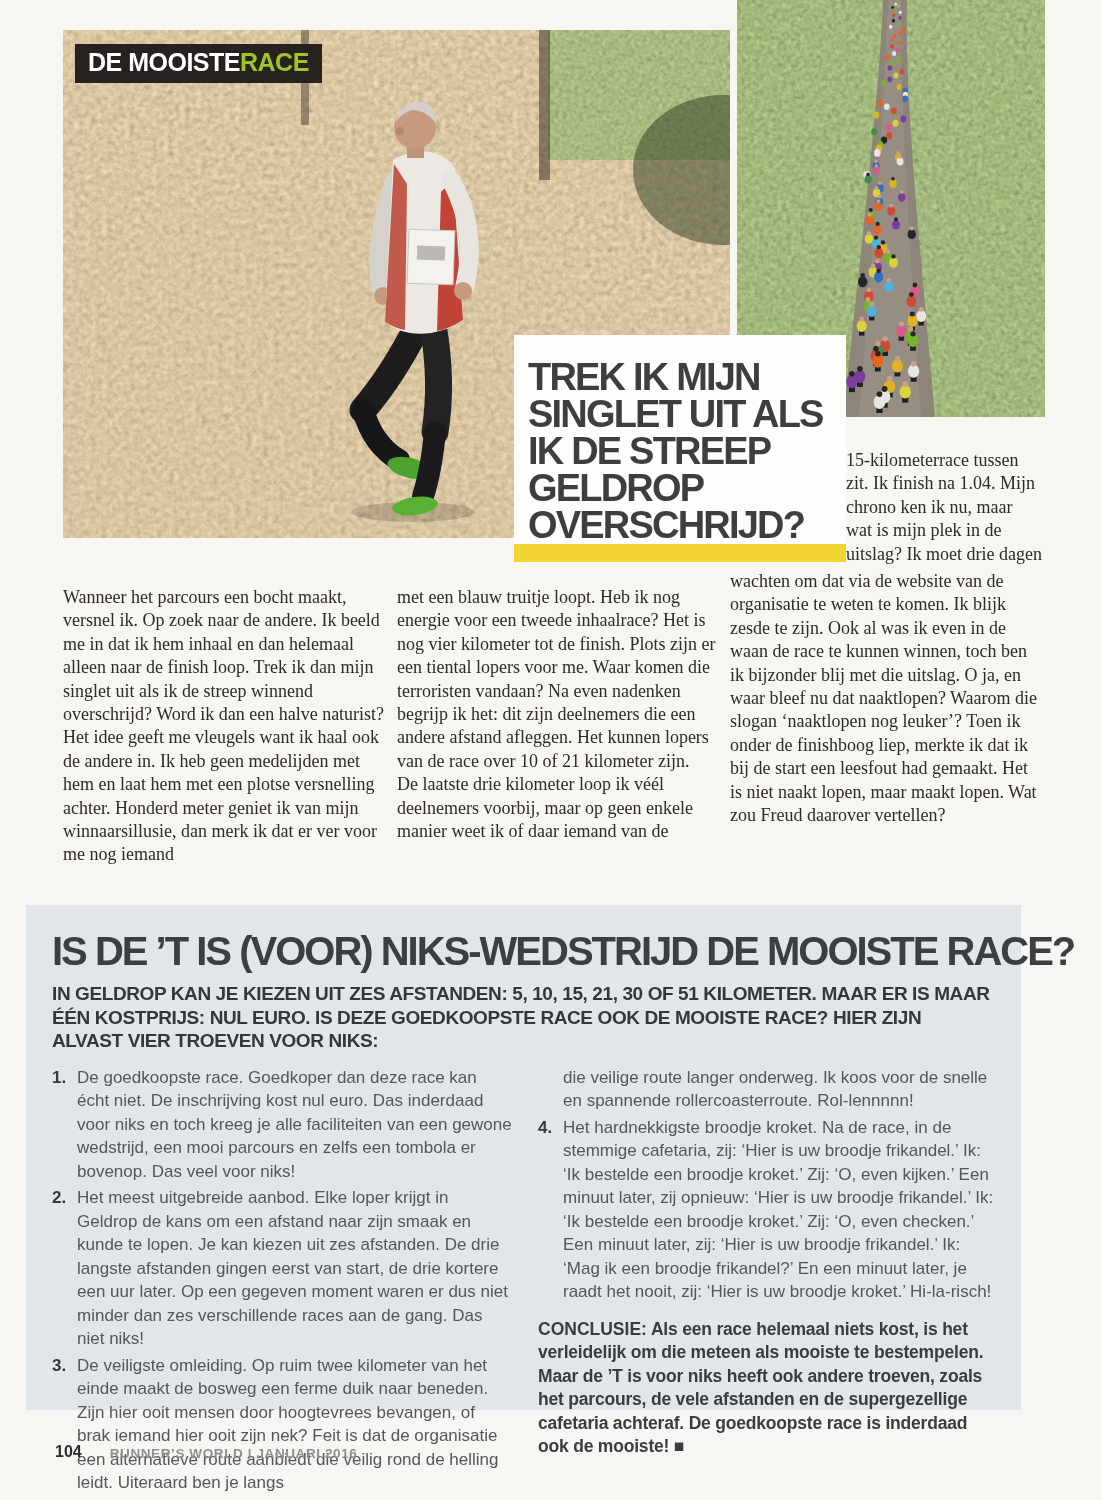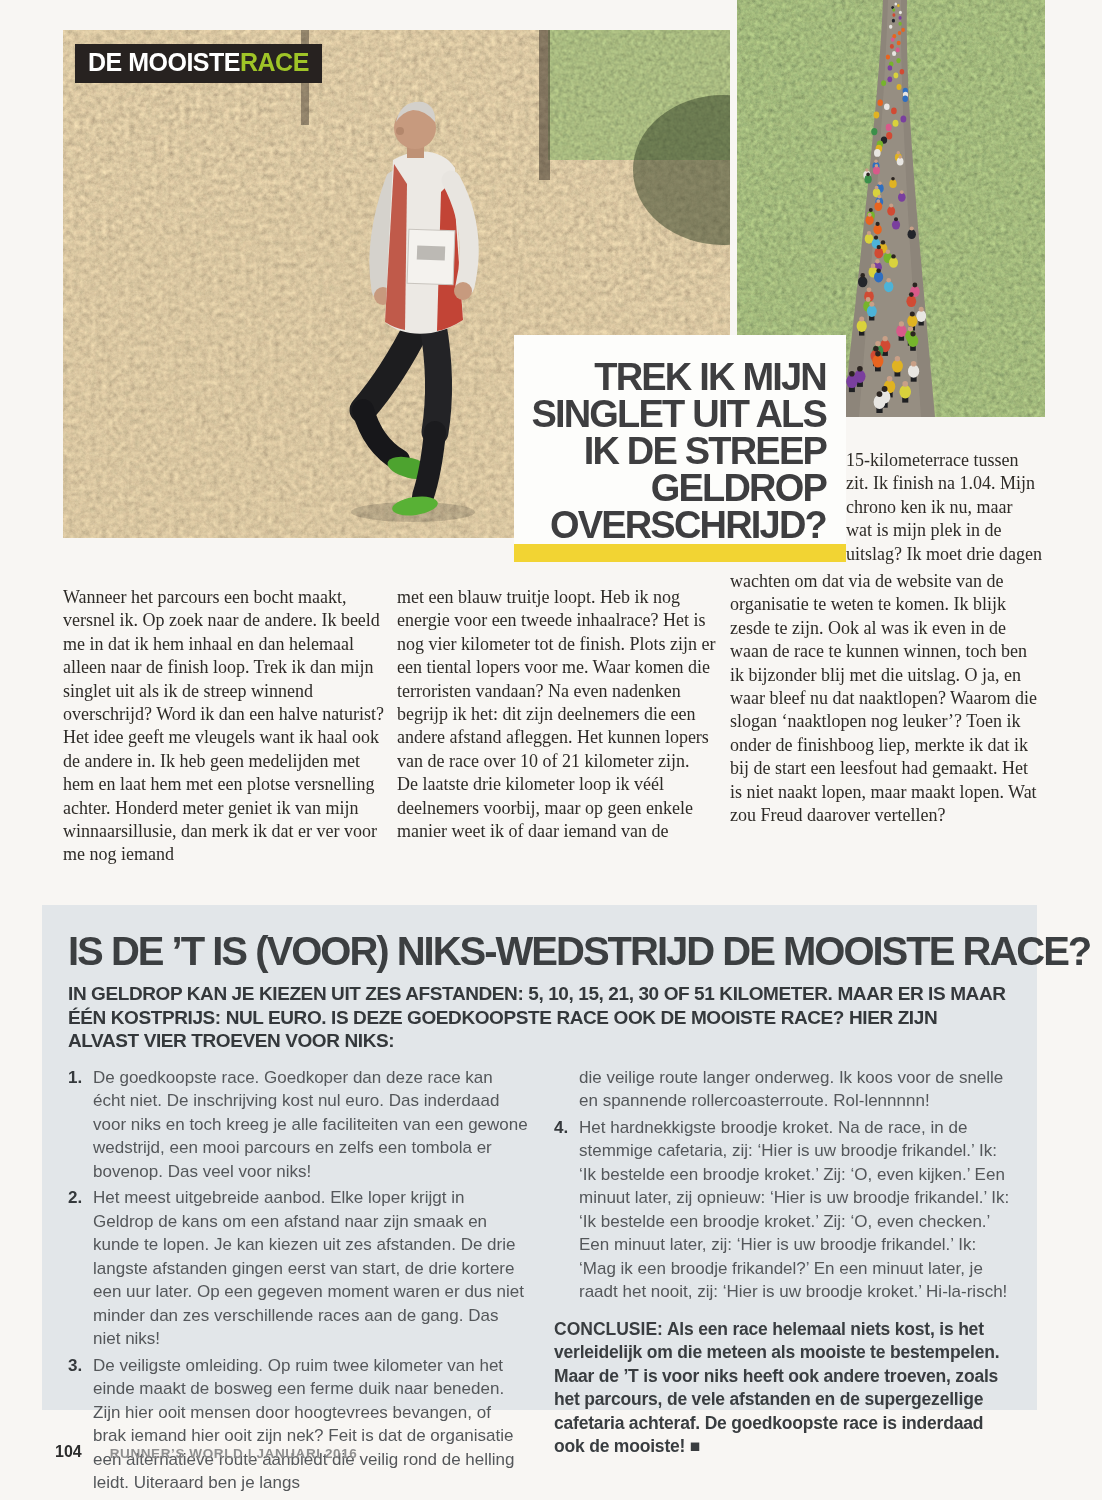--- a/index.html
+++ b/index.html
@@ -17,33 +17,33 @@
   #right-photo{left:737px;top:0;width:308px;height:417px}
   .photo svg{display:block;width:100%;height:100%}
 
   
   .cat-label{left:75px;top:44px;background:var(--label-bg);color:#fff;
     font-weight:700;font-size:25px;letter-spacing:-.5px;padding:4px 13px 6px;white-space:nowrap;z-index:3}
   .cat-label .hl{color:var(--accent-green);margin-left:0}
 
   
   .quote-box{left:514px;top:335px;width:332px;height:227px;background:#fdfdfb;z-index:4;
-    text-align:right;padding:24px 20px 0 8px}
+    text-align:left;padding:24px 20px 0 14px}
   .quote-box .line{font-weight:700;font-size:38px;line-height:37px;letter-spacing:-1.8px;color:#3e3e40}
   .quote-bar{position:absolute;left:0;bottom:0;width:100%;height:18px;background:var(--accent-yellow)}
 
   
   .serif{font-family:"Liberation Serif",serif;color:var(--body-ink);font-size:18px;line-height:23.4px}
   #col1{left:63px;top:586px;width:327px}
   #col2{left:397px;top:586px;width:327px}
   #col3{left:730px;top:449px;width:312px}
   #col3 .narrow{margin-left:116px;width:196px;margin-bottom:4px}
 
   
-  .feature{left:42px;top:905px;width:995px;height:505px;background:var(--box-bg);padding:24px 26px 0 26px}
+  .feature{left:26px;top:905px;width:995px;height:505px;background:var(--box-bg);padding:24px 26px 0 26px}
   .feature h2{font-weight:700;font-size:40px;letter-spacing:-2px;color:var(--ink-dark);white-space:nowrap;margin-bottom:8px}
   .feature .intro{font-weight:700;font-size:19px;line-height:23.5px;letter-spacing:-.4px;color:#34383b;margin-bottom:13px}
   .feature-cols{display:flex;gap:26px}
   .fcol-left{width:460px}
   .fcol-right{width:457px}
   .li{position:relative;padding-left:25px;font-size:17px;line-height:23.5px;color:var(--list-ink);margin-bottom:3px}
   .li .num{position:absolute;left:0;top:0;font-weight:700;color:#35393c}
   .cont{padding-left:25px;font-size:17px;line-height:23.5px;color:var(--list-ink);margin-bottom:3px}
   .conclusion{margin-top:14px;font-weight:700;font-size:17.5px;line-height:23.5px;color:#393d40;letter-spacing:-.2px}
   .conclusion .clabel{letter-spacing:0}

